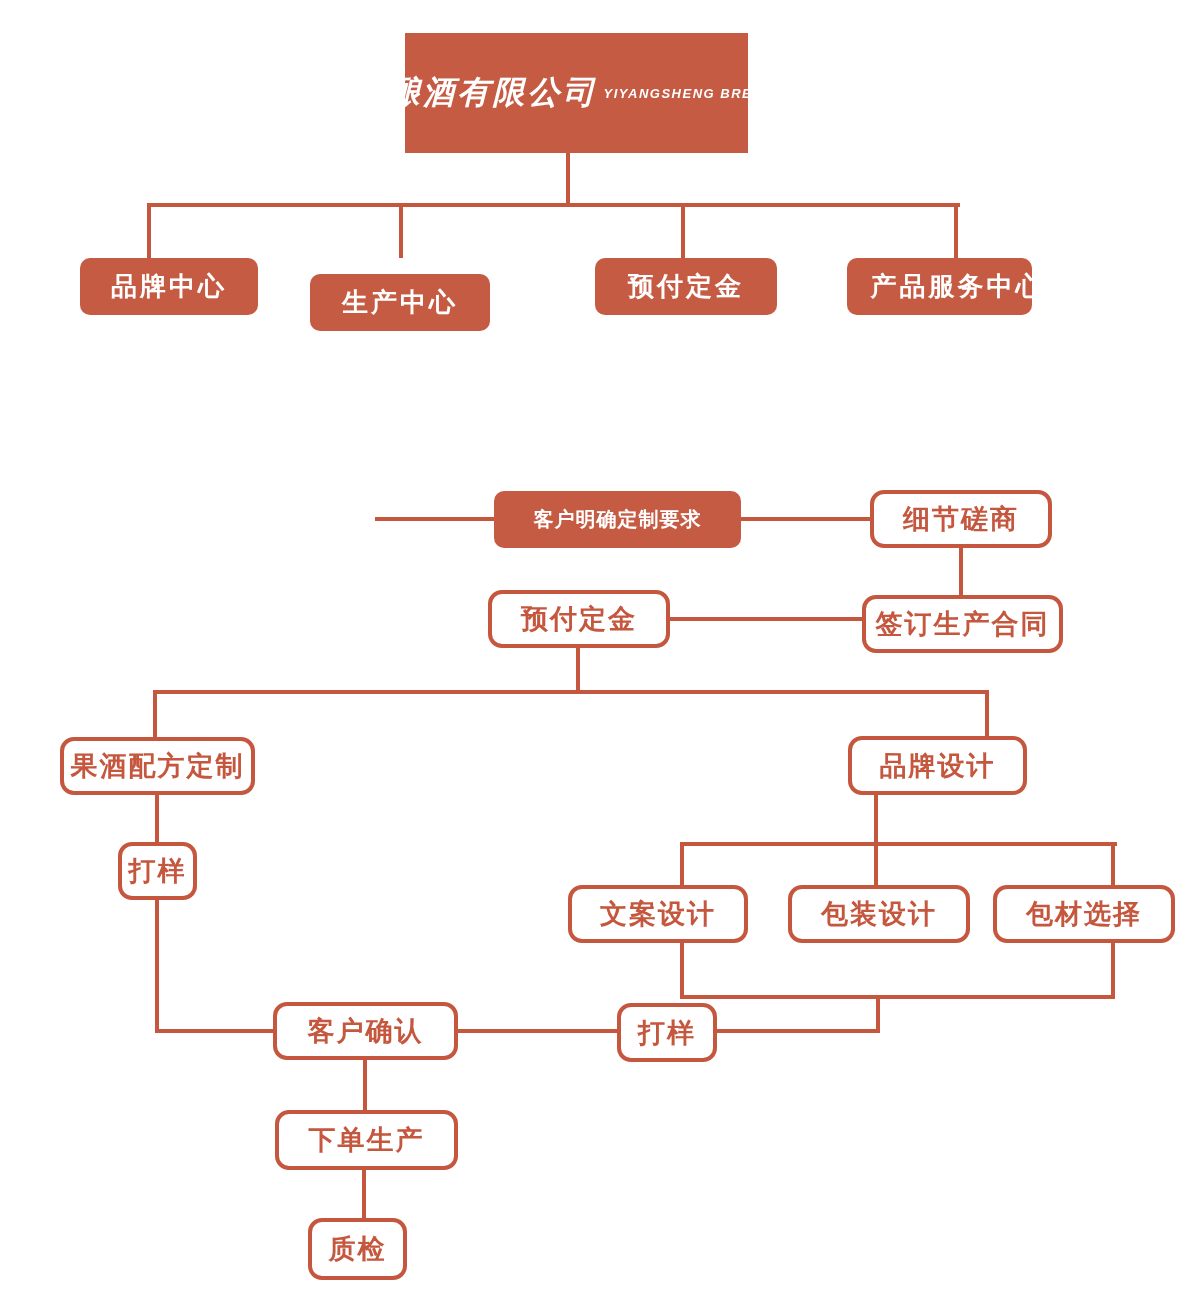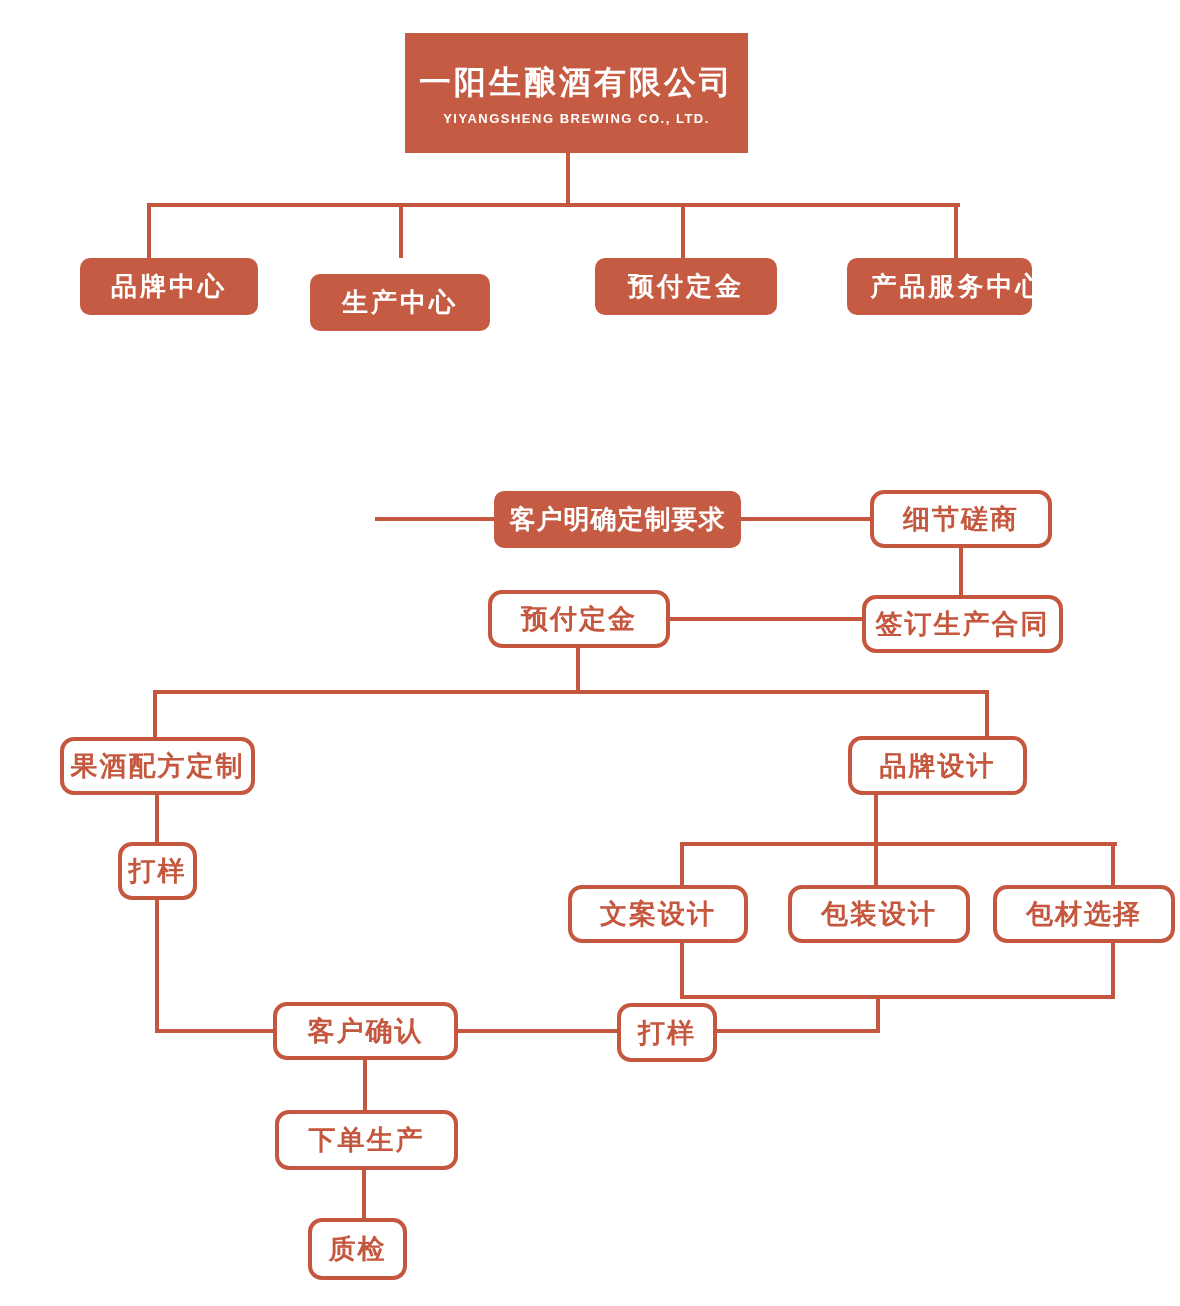--- a/index.html
+++ b/index.html
@@ -28,35 +28,35 @@
     font-weight:bold;
     white-space:nowrap;
   }
   .filled{
     background:var(--fill);
     color:var(--onfill);
     border-radius:10px;
     font-size:26px;
     letter-spacing:3px;
   }
-  .filled.tight{letter-spacing:1px;font-size:26px;}
+  .filled.tight{letter-spacing:1px;font-size:20px;}
   .outlined{
     background:#ffffff;
     border:4px solid var(--line);
     color:var(--line);
     border-radius:14px;
     font-size:27px;
     letter-spacing:2px;
   }
   .company{
     background:var(--fill);
     color:var(--onfill);
     border-radius:0;
-    flex-direction:column;
     gap:6px;
+    font-style:italic;
   }
   .c-title{
     font-size:32px;
     font-weight:bold;
     letter-spacing:3px;
   }
   .c-sub{
     font-size:13px;
     font-weight:bold;
     letter-spacing:1.5px;

